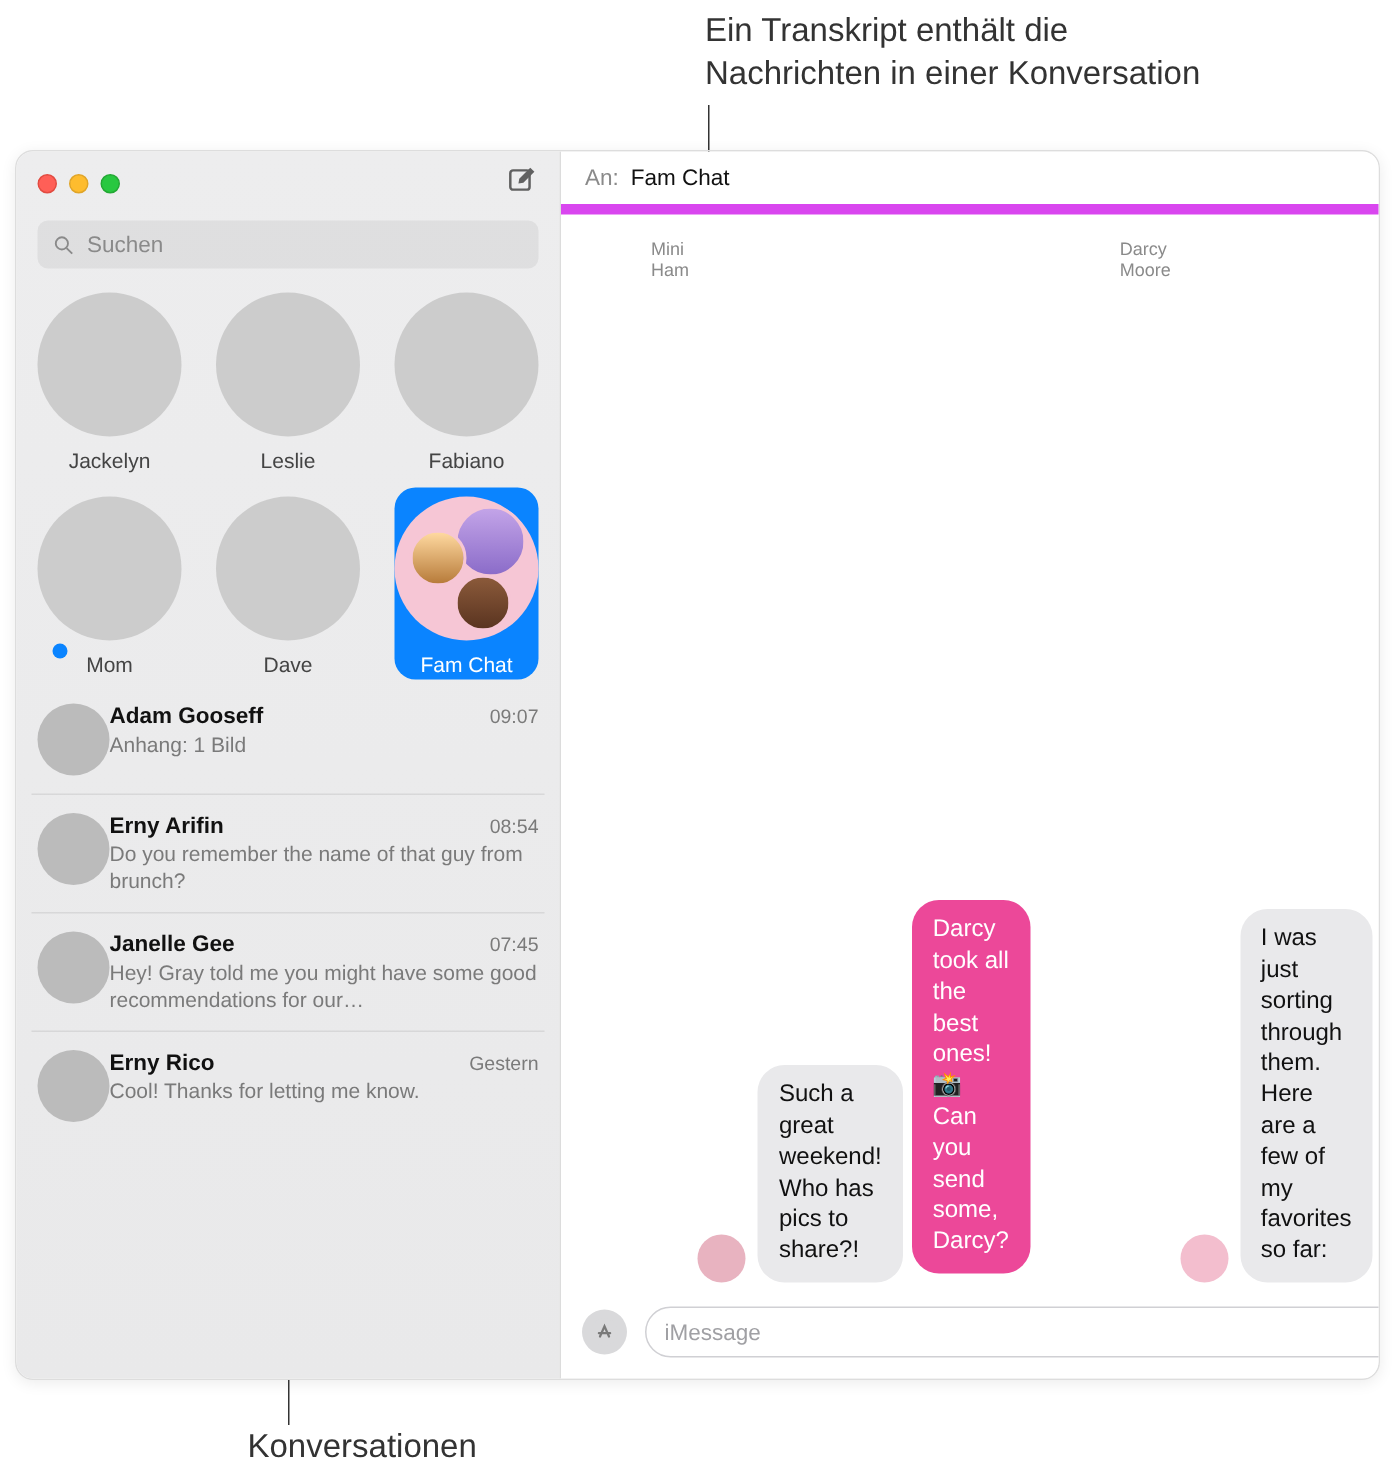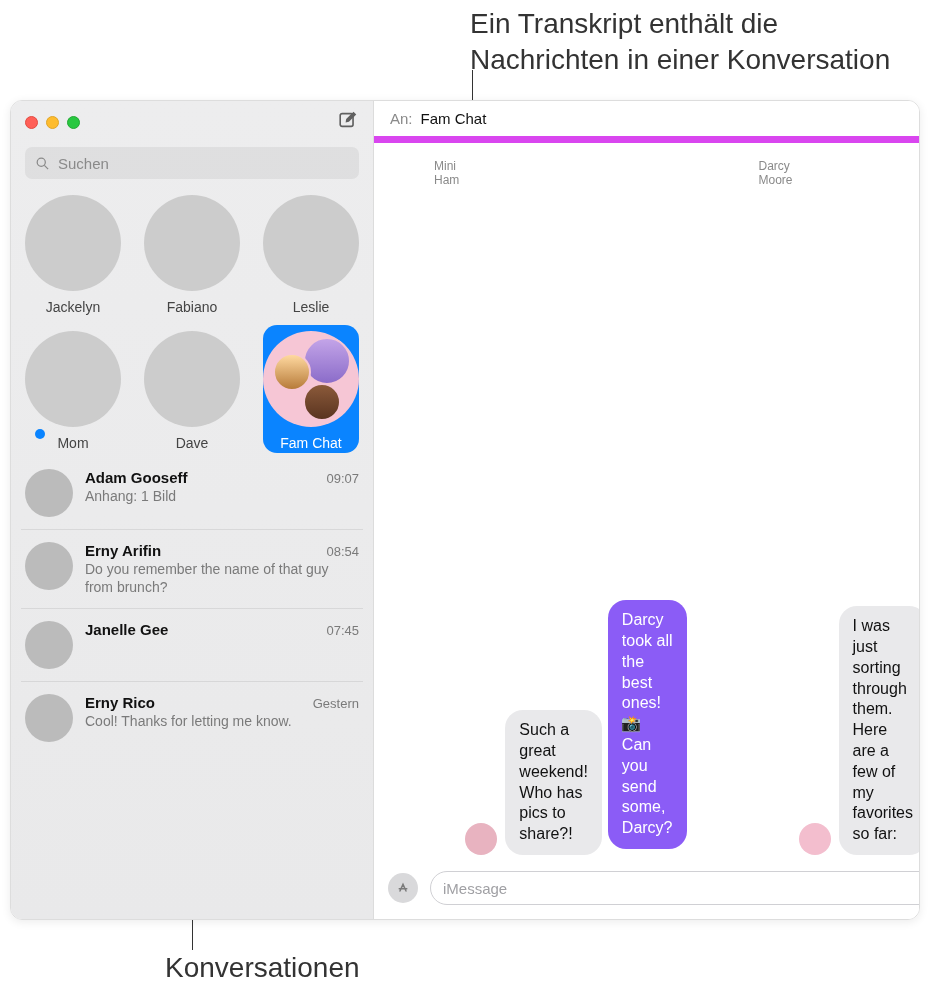--- a/index.html
+++ b/index.html
@@ -5,21 +5,21 @@
   * { box-sizing: border-box; margin:0; padding:0; }
   body {
     font-family: -apple-system, "Helvetica Neue", Helvetica, Arial, sans-serif;
     background:#fff;
     width:931px;
     height:984px;
     position:relative;
   }
   .callout {
     position:absolute;
-    font-size:28px;
+    font-size:22px;
     color:#333;
     line-height:1.3;
   }
   .callout-line {
     position:absolute;
     background:#333;
   }
   .window {
     position:absolute;
     left:10px; top:100px;
@@ -101,21 +101,21 @@
   }
   .group-avatar .sub1,.group-avatar .sub2,.group-avatar .sub3{
     position:absolute; border-radius:50%;
     border:2px solid #f6c6d5;
   }
   .group-avatar .sub1{width:48px;height:48px;right:8px;top:6px;background:linear-gradient(#c3a4e8,#8b6cc9);}
   .group-avatar .sub2{width:38px;height:38px;left:10px;top:22px;background:linear-gradient(#ffd9a0,#b77b3a);}
   .group-avatar .sub3{width:38px;height:38px;right:18px;bottom:6px;background:linear-gradient(#8b5a3a,#5a3420);}
   .list { flex:1; overflow:hidden; padding:0 10px;}
   .row {
-    display:flex; gap:12px;
+    display:flex; 
     padding:12px 4px;
     border-bottom:1px solid rgba(0,0,0,.08);
   }
   .row .av {
     width:48px;height:48px;border-radius:50%;
     background:#bbb; flex:0 0 48px;
   }
   .row .body { flex:1; min-width:0;}
   .row .line1 { display:flex; justify-content:space-between; align-items:baseline;}
   .row .name{font-size:15px;font-weight:600;color:#111;}
@@ -154,25 +154,25 @@
   }
   .bubble-in{
     background:#e9e9eb;color:#111;
     border-radius:18px;
     padding:10px 14px;
     font-size:16px;line-height:1.3;
   }
   .msg-out{
     align-self:flex-end;
     max-width:72%;
-    background:#8b5cf6;color:#fff;
+    background:#ec4899;color:#fff;
     border-radius:18px;
     padding:10px 14px;
     font-size:16px;line-height:1.3;
-    margin:8px 22px 6px 0;
+    margin:8px 10px 6px 0;
   }
   .photos-block{
     margin-left:44px; margin-top:6px;
     position:relative;
   }
   .photos-head{display:flex;align-items:center;gap:6px;color:#0a84ff;font-size:14px;margin-bottom:6px;}
   .photos-head svg{fill:#0a84ff;}
   .photo-stack{
     width:280px;height:300px;
     position:relative;
@@ -262,26 +262,26 @@
         </svg>
       <span>Suchen</span>
     </div>
 
     <div class="pins">
       <div class="pin">
         <div class="avatar av-a"></div>
         <div class="name">Jackelyn</div>
       </div>
       <div class="pin">
+        <div class="avatar av-c"></div>
+        <div class="name">Leslie</div>
+      </div>
+      <div class="pin">
         <div class="avatar av-b"></div>
         <div class="name">Fabiano</div>
-      </div>
-      <div class="pin">
-        <div class="avatar av-c"></div>
-        <div class="name">Leslie</div>
       </div>
       <div class="pin">
         <span class="unread-dot"></span>
         <div class="avatar av-d"></div>
         <div class="name">Mom</div>
       </div>
       <div class="pin">
         <div class="avatar av-e"></div>
         <div class="name">Dave</div>
       </div>
@@ -316,20 +316,21 @@
           <div class="preview">Do you remember the name of that guy from brunch?</div>
         </div>
       </div>
       <div class="row">
         <div class="av av-h"></div>
         <div class="body">
           <div class="line1">
             <span class="name">Janelle Gee</span>
             <span class="time">07:45</span>
           </div>
+          <div class="preview">Hey! Gray told me you might have some good recommendations for our…</div>
         </div>
       </div>
       <div class="row" style="border-bottom:none">
         <div class="av av-i"></div>
         <div class="body">
           <div class="line1">
             <span class="name">Erny Rico</span>
             <span class="time">Gestern</span>
           </div>
           <div class="preview">Cool! Thanks for letting me know.</div>

